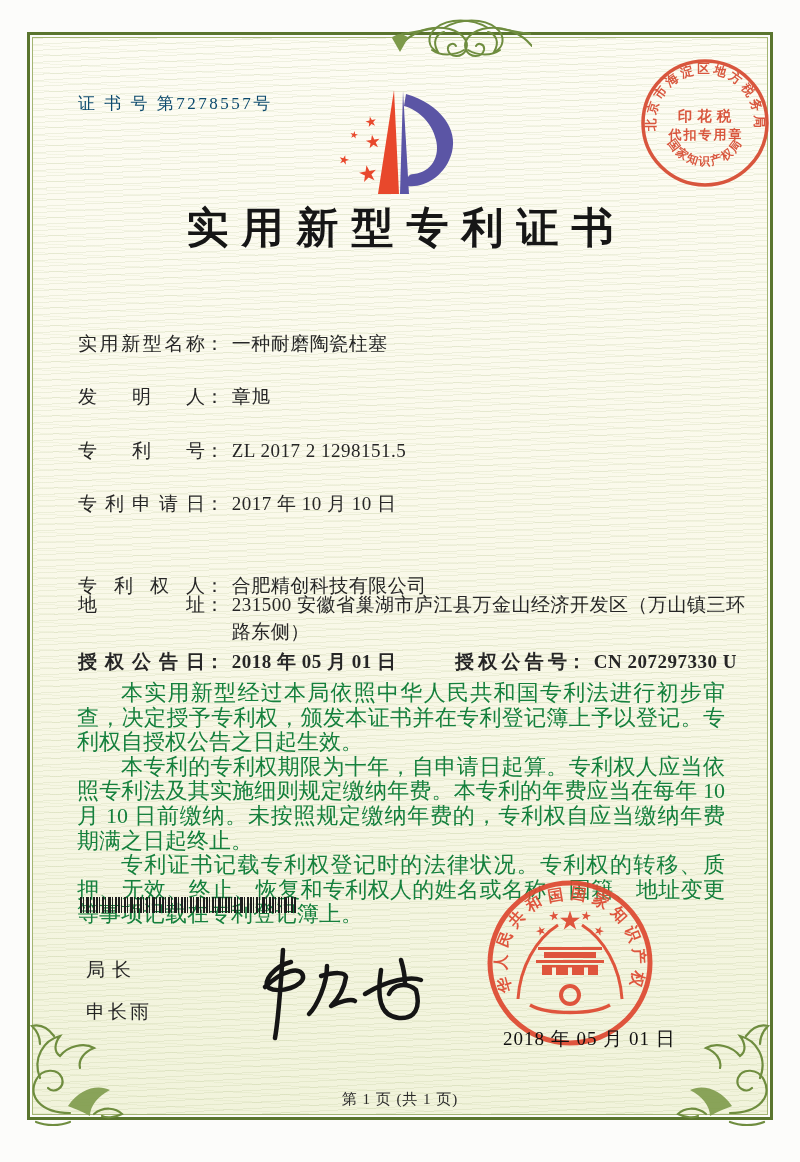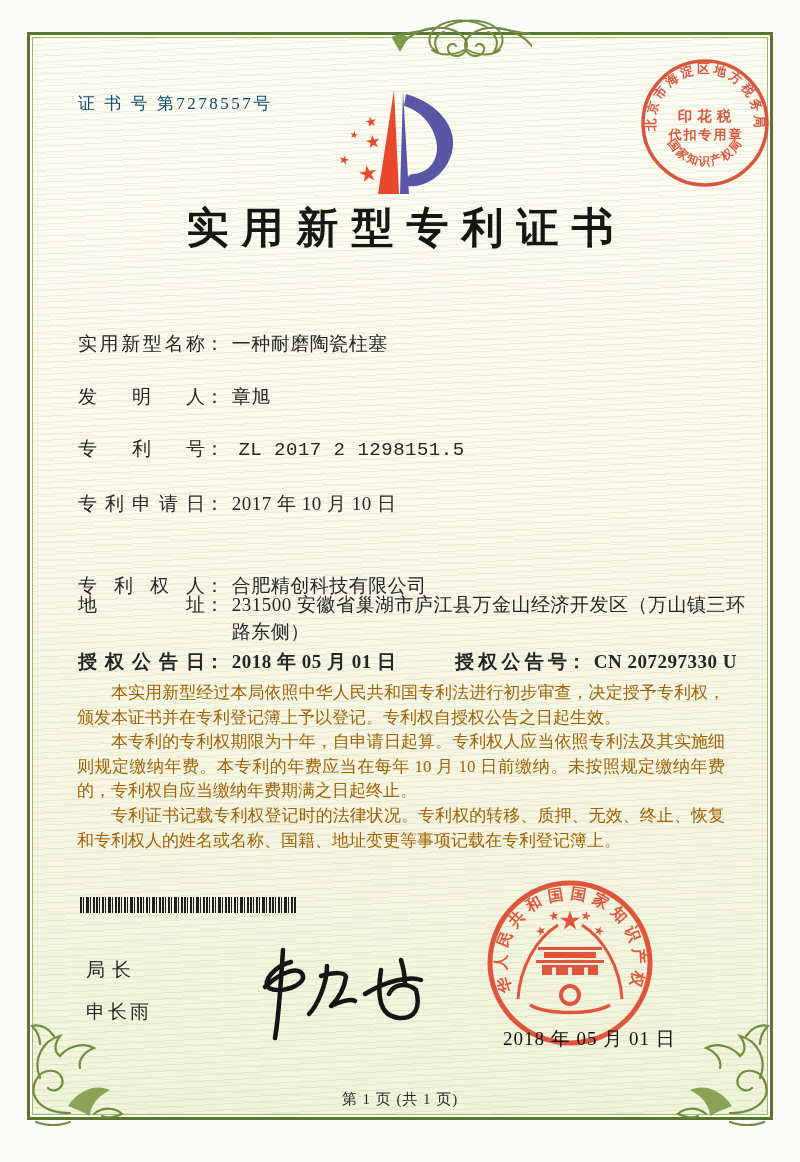--- a/index.html
+++ b/index.html
@@ -32,26 +32,26 @@
     color:#161616;z-index:3;
   }
   
   .f-row{position:absolute;left:78px;width:680px;font-size:19px;color:#262626;z-index:3;line-height:27px;}
   .f-label{display:inline-block;width:127px;text-align:justify;text-align-last:justify;text-justify:inter-character;vertical-align:top;}
   .f-colon{vertical-align:top;}
   .f-value{margin-left:3px;vertical-align:top;letter-spacing:.5px;}
   .f-value.wrap{display:inline-block;width:525px;}
   .grant-no{position:absolute;left:377px;top:0;}
   .grant-no .f-label2{display:inline-block;width:112px;text-align:justify;text-align-last:justify;text-justify:inter-character;}
-  #row-name{top:330px;} #row-inventor{top:383px;} #row-patno{top:437px;font-family:Liberation Mono, monospace;}
+  #row-name{top:330px;} #row-inventor{top:383px;} #row-patno{top:437px;}
   #row-filing{top:490px;} #row-patentee{top:543px;margin-top:29px;} #row-address{top:591px;} #row-grant{top:648px;font-weight:bold;}
   
   .body-text{
     position:absolute;left:77px;top:681px;width:648px;z-index:3;
-    font-size:17px;line-height:24.6px;text-align:justify;color:#a16207;
+    font-size:22px;line-height:24.6px;text-align:justify;color:#15803d;
   }
   .body-text p{margin:0;text-indent:2em;}
   
   .barcode{position:absolute;left:80px;top:897px;width:218px;height:16px;display:flex;z-index:3;}
   .barcode i,.barcode s{display:block;height:100%;}
   .barcode i{background:#1e1e1e;}
   
   .signer-title{position:absolute;left:86px;top:957px;font-size:19px;letter-spacing:7px;z-index:3;}
   .signer-name{position:absolute;left:86px;top:999px;font-size:19px;letter-spacing:3px;z-index:3;text-align:center;}
   .signature{position:absolute;left:205px;top:932px;width:235px;height:112px;z-index:4;}

